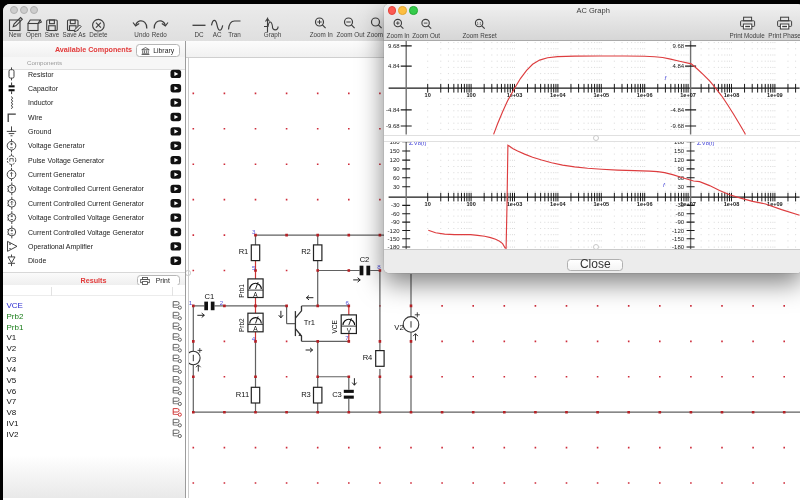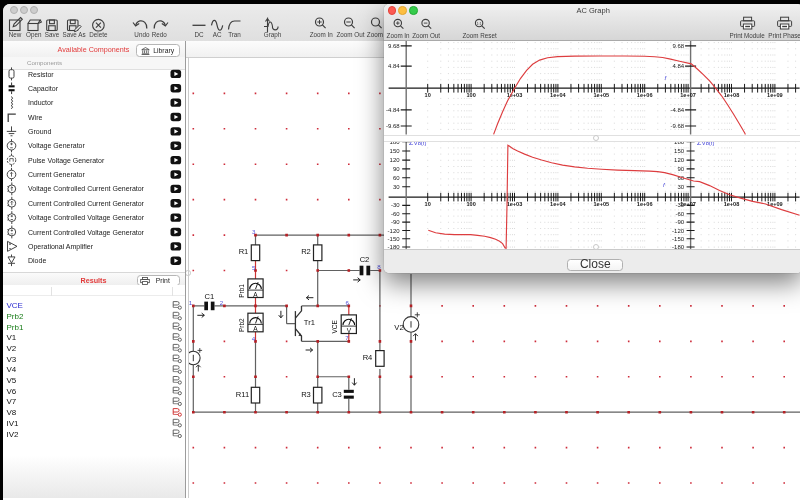--- a/index.html
+++ b/index.html
@@ -78,21 +78,21 @@
       </g>
 <text x="350.5" y="35" font-size="6.3" fill="#3e3e3e" text-anchor="middle" font-weight="normal">Zoom Out</text>
 <g stroke="#3e3e3e" fill="none" stroke-width="1.2">
         <circle cx="375.5" cy="20" r="4.0"></circle>
         <path d="M378.4 22.9 l3.2 3.2"></path>
       </g>
 <text x="378" y="35" font-size="6.3" fill="#3e3e3e" text-anchor="middle" font-weight="normal">Zoom R</text>
 </g>
   </svg>
 <div class="abs" style="left:3px;top:41px;width:797px;height:16px;background:linear-gradient(#fcfcfc,#f1f1f1);border-bottom:1px solid #cfcfcf;"></div>
-<div class="abs" style="left:0px;top:45px;width:187px;text-align:center;font-size:7.2px;font-weight:normal;color:#e23a3a;">Available Components</div>
+<div class="abs" style="left:0px;top:45px;width:187px;text-align:center;font-size:7.2px;font-weight:bold;color:#e23a3a;">Available Components</div>
 <div class="abs" style="left:136.3px;top:44.3px;width:42px;height:11px;background:#fff;border:1px solid #b6b6b6;border-radius:3.5px;font-size:6.8px;color:#222;">
     <span style="position:absolute;left:16px;top:2.2px;">Library</span>
   </div>
 <svg class="abs" style="left:140.5px;top:46.8px" width="9" height="8" viewBox="0 0 11 10">
     <g stroke="#333" fill="none" stroke-width="0.9">
       <path d="M0.8 3.4 L5.5 0.7 L10.2 3.4 z"></path>
       <path d="M2 4.2 v3.6 M4.2 4.2 v3.6 M6.6 4.2 v3.6 M8.9 4.2 v3.6"></path>
       <path d="M1 8.5 h9 M0.6 9.4 h9.8"></path>
     </g>
   </svg>

